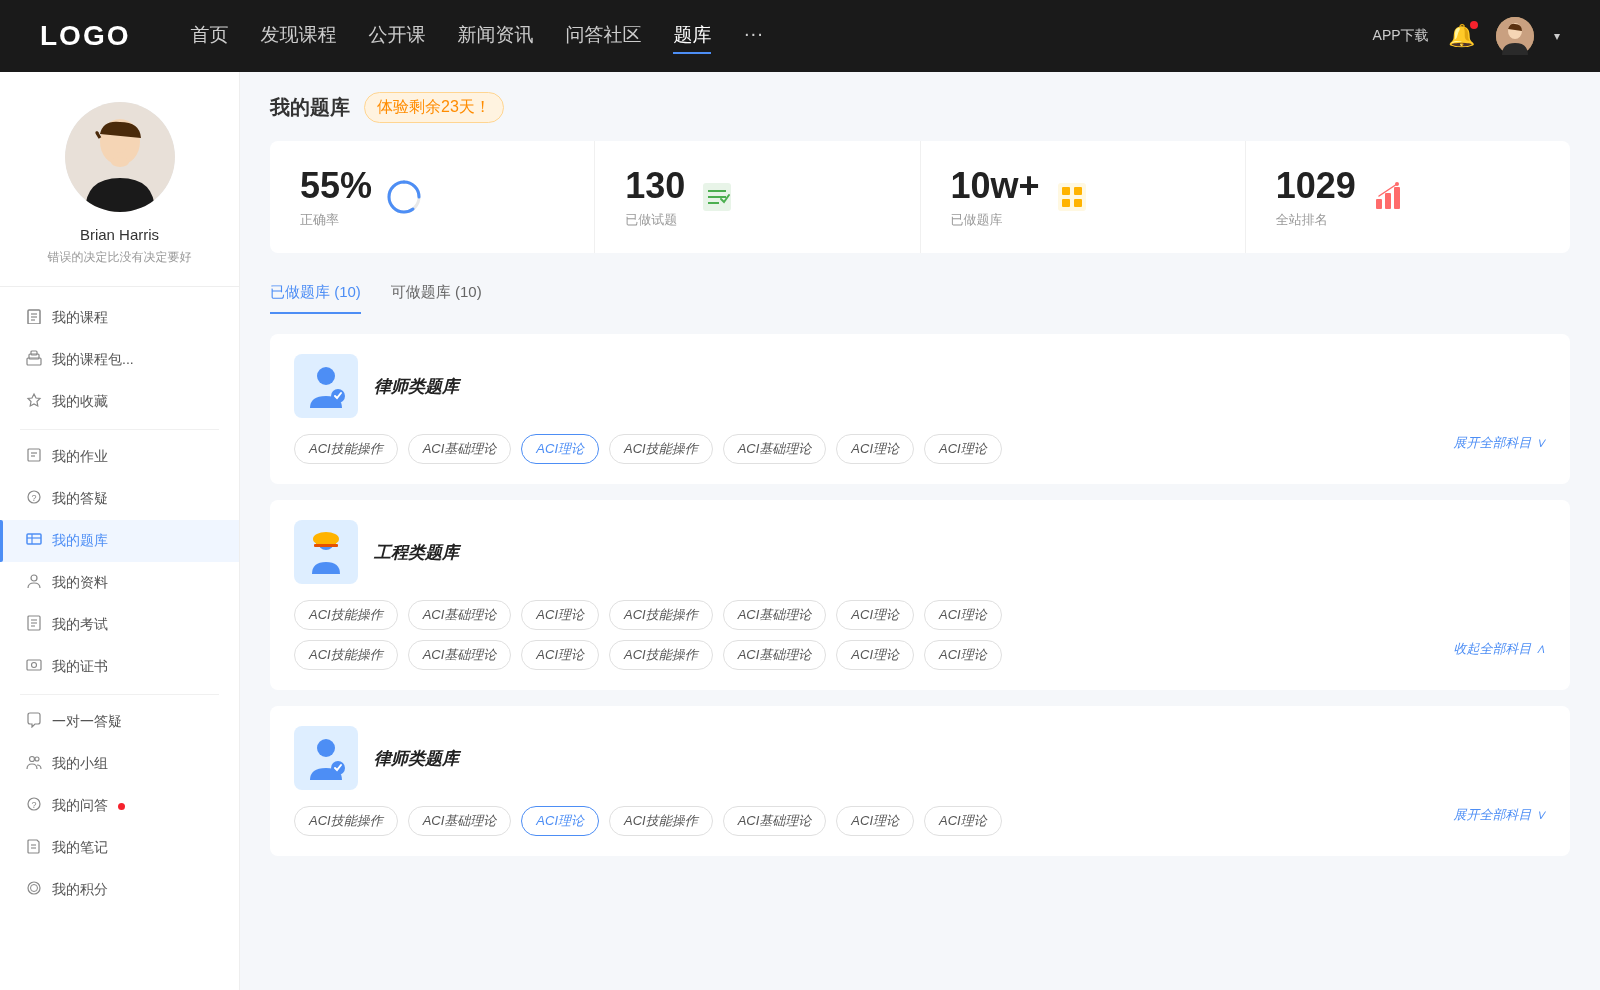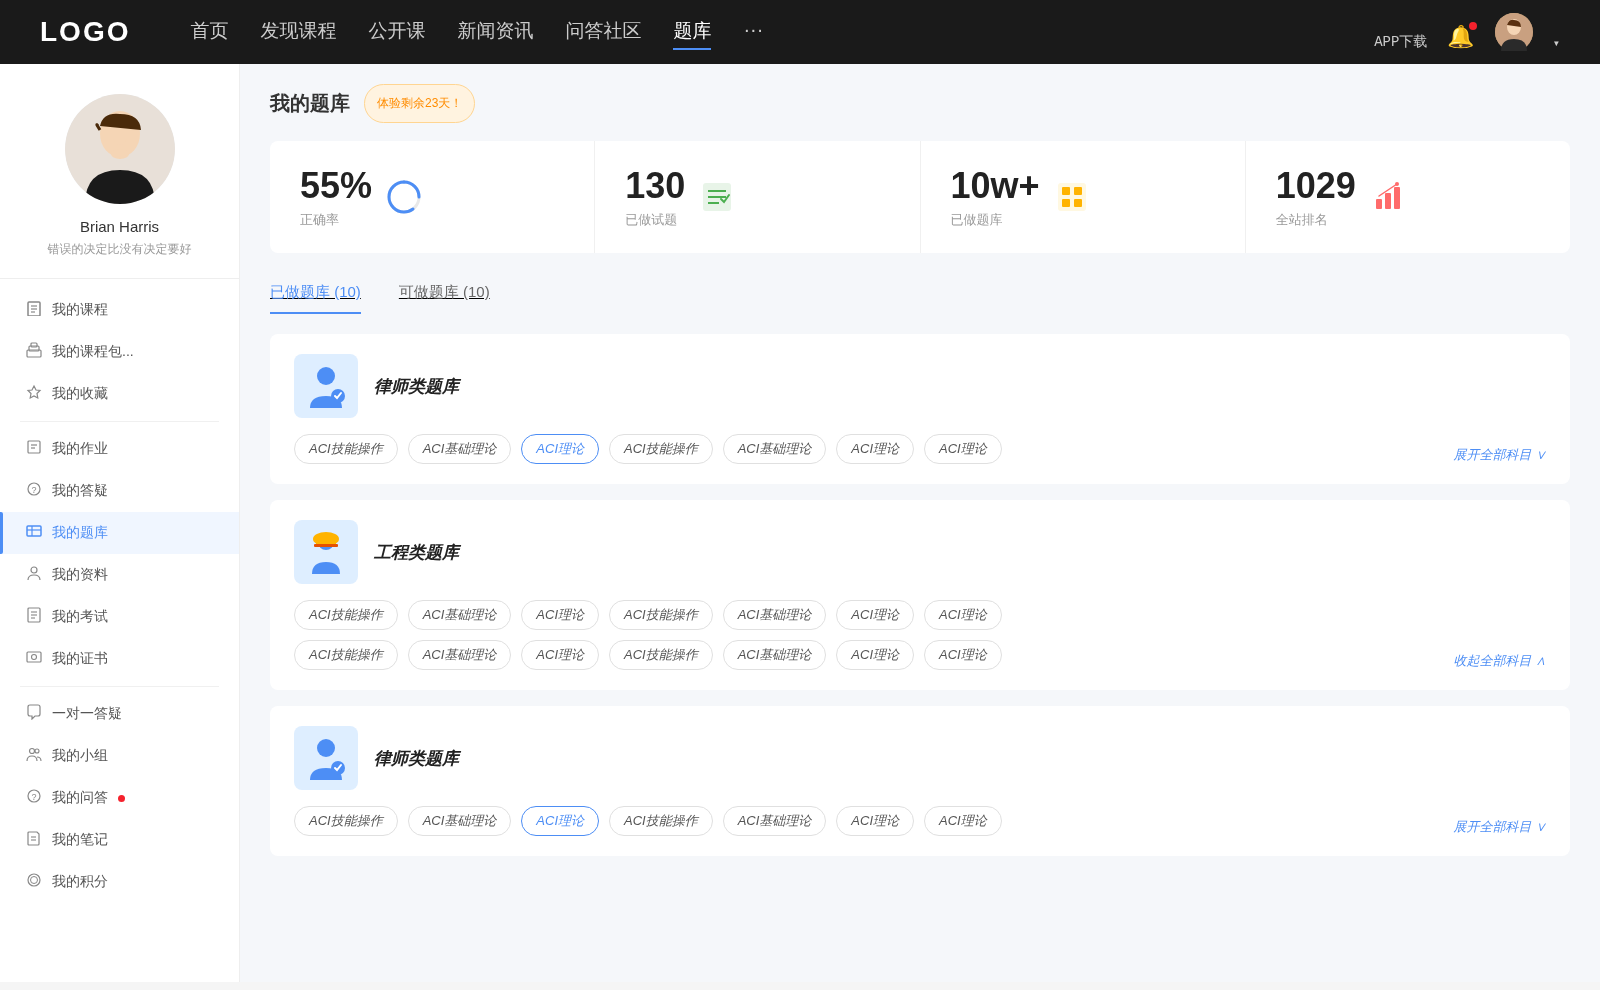--- a/index.html
+++ b/index.html
@@ -1,25 +1,25 @@
 <!DOCTYPE html>
 <html><head>
   <meta charset="utf-8">
   <style>
     * { margin: 0; padding: 0; box-sizing: border-box; }
     body { font-family: -apple-system, BlinkMacSystemFont, 'PingFang SC', 'Microsoft YaHei', sans-serif; background: #f5f5f5; width: 1600px; min-height: 990px; overflow-x: hidden; }
 
     
-    .navbar { background: #1a1a1a; height: 64px; display: flex; align-items: center; padding: 0 40px; gap: 40px; }
+    .navbar { background: #1a1a1a; height: 72px; display: flex; align-items: center; padding: 0 40px; gap: 40px; }
     .nav-logo { color: white; font-size: 28px; font-weight: bold; letter-spacing: 2px; margin-right: 20px; }
     .nav-links { display: flex; gap: 32px; flex: 1; }
     .nav-link { color: #ccc; font-size: 19px; cursor: pointer; text-decoration: none; padding: 4px 0; }
     .nav-link.active { color: white; border-bottom: 2px solid #4d8ef5; }
     .nav-dots { color: #ccc; font-size: 20px; cursor: pointer; }
-    .nav-right { display: flex; align-items: flex-end; gap: 20px; margin-left: auto; font-family: Liberation Mono, monospace; }
+    .nav-right { display: flex; align-items: center; gap: 20px; margin-left: auto; }
     .nav-app-dl { color: #ccc; font-size: 14px; cursor: pointer; }
     .nav-bell { position: relative; cursor: pointer; }
     .nav-bell-icon { color: white; font-size: 22px; }
     .nav-bell-dot { position: absolute; top: -2px; right: -2px; width: 8px; height: 8px; background: #f5222d; border-radius: 50%; }
     .nav-avatar-placeholder { width: 38px; height: 38px; border-radius: 50%; background: linear-gradient(135deg, #c9a96e, #8b6f47); display: flex; align-items: center; justify-content: center; }
     .nav-chevron { color: #ccc; font-size: 12px; cursor: pointer; }
 
     
     .layout { display: flex; min-height: calc(990px - 72px); }
 
@@ -36,41 +36,41 @@
     .menu-icon { font-size: 16px; width: 20px; text-align: center; }
     .menu-divider { height: 1px; background: #f0f0f0; margin: 6px 20px; }
     .dot-red { width: 7px; height: 7px; background: #f5222d; border-radius: 50%; margin-left: 2px; }
 
     
     .main { flex: 1; padding: 0 30px 30px; background: #f5f7fa; }
 
     
     .page-header { display: flex; align-items: center; gap: 14px; padding: 20px 0 18px; }
     .page-title { font-size: 20px; color: #333; font-weight: 600; }
-    .trial-badge { background: #fff3e0; color: #ff8c00; font-size: 12px; padding: 10px 12px; border-radius: 20px; border: 1px solid #ffd591; }
+    .trial-badge { background: #fff3e0; color: #ff8c00; font-size: 16px; padding: 4px 12px; border-radius: 20px; border: 1px solid #ffd591; }
 
     
     .stats-row { display: flex; background: white; border-radius: 8px; margin-bottom: 20px; overflow: hidden; }
     .stat-item { flex: 1; padding: 24px 30px; border-right: 1px solid #f0f0f0; display: flex; align-items: center; gap: 14px; }
     .stat-item:last-child { border-right: none; }
     .stat-number { font-size: 36px; font-weight: 600; color: #222; }
     .stat-label { font-size: 13px; color: #999; margin-top: 4px; }
     .stat-icon { width: 36px; height: 36px; display: flex; align-items: center; justify-content: center; }
 
     
-    .tabs-row { display: flex; gap: 8px; margin-bottom: 20px; text-decoration: underline; }
+    .tabs-row { display: flex; gap: 0; margin-bottom: 20px; }
     .tab { padding: 10px 0; margin-right: 30px; font-size: 15px; color: #666; cursor: pointer; border-bottom: 2px solid transparent; }
     .tab.active { color: #4d8ef5; border-bottom: 2px solid #4d8ef5; font-weight: 500; }
 
     
     .bank-card { background: white; border-radius: 8px; margin-bottom: 16px; padding: 20px 24px; font-style: italic; }
     .bank-header { display: flex; align-items: center; gap: 16px; margin-bottom: 16px; }
     .bank-avatar { width: 64px; height: 64px; border-radius: 8px; background: #e3f0ff; display: flex; align-items: center; justify-content: center; }
     .bank-title { font-size: 17px; font-weight: 600; color: #222; }
-    .tags-row { display: flex; flex-wrap: wrap; gap: 10px; align-items: flex-end; }
+    .tags-row { display: flex; flex-wrap: wrap; gap: 10px; align-items: flex-start; }
     .tag { padding: 5px 14px; border-radius: 20px; font-size: 13px; cursor: pointer; border: 1px solid #e0e0e0; color: #555; background: white; }
     .tag.active { border-color: #4d8ef5; color: #4d8ef5; background: white; }
     .expand-link { margin-left: auto; color: #4d8ef5; font-size: 13px; cursor: pointer; white-space: nowrap; }
     .collapse-link { margin-left: auto; color: #4d8ef5; font-size: 13px; cursor: pointer; white-space: nowrap; }
     .tags-row2 { margin-top: 10px; }
   </style>
 </head>
 <body>
 
 <nav class="navbar">

